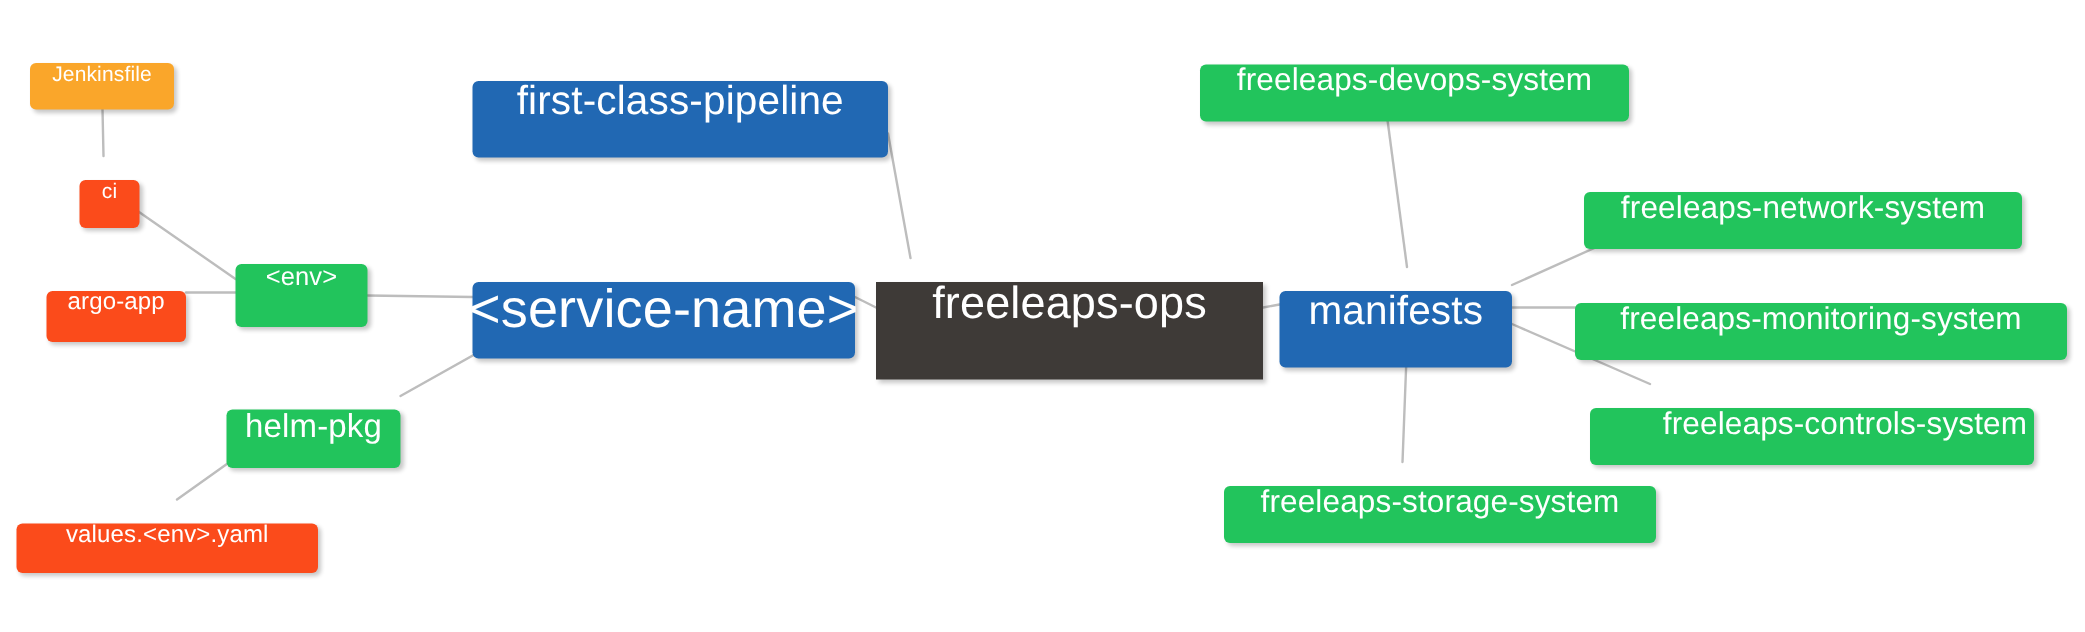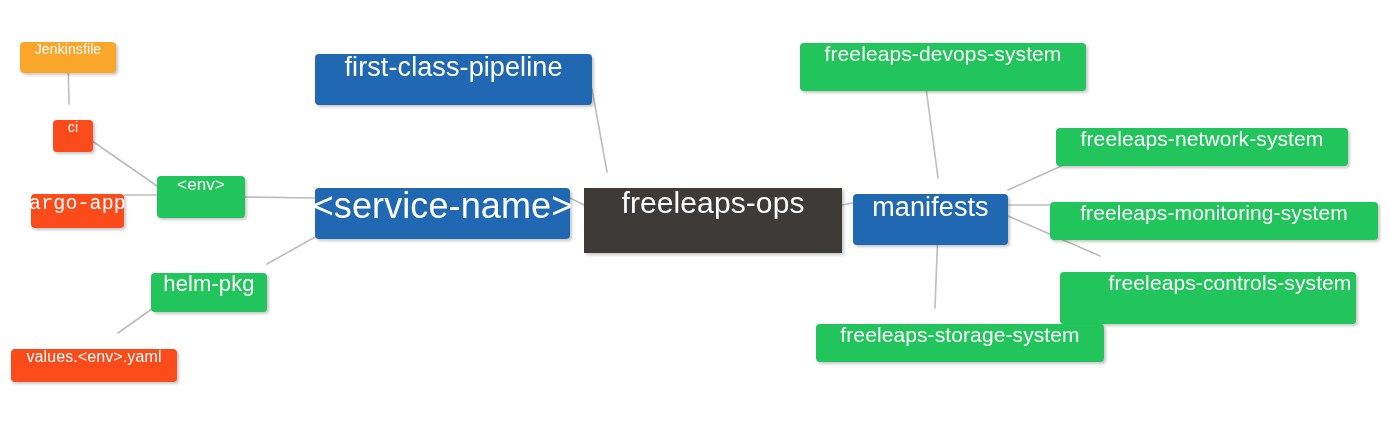--- a/index.html
+++ b/index.html
@@ -90,35 +90,35 @@
       </div>
       <div class="node" style="left: 151px; top: 257px; width: 116px; height: 39px; background: rgb(34, 196, 92); font-size: 22px;">
         <span class="node-label">helm-pkg</span>
       </div>
       <div class="node" style="left: 20px; top: 26px; width: 96px; height: 31px; background: rgb(250, 166, 42); font-size: 14px;">
         <span class="node-label">Jenkinsfile</span>
       </div>
       <div class="node" style="left: 53px; top: 104px; width: 40px; height: 32px; background: rgb(251, 75, 27); font-size: 14px;">
         <span class="node-label">ci</span>
       </div>
-      <div class="node" style="left: 31px; top: 178px; width: 93px; height: 34px; background: rgb(251, 75, 27); font-size: 20px; font-family: Liberation Mono, monospace;">
+      <div class="node" style="left: 31px; top: 178px; width: 93px; height: 34px; background: rgb(251, 75, 27); font-size: 16px;">
         <span class="node-label">argo-app</span>
       </div>
-      <div class="node" style="left: 11px; top: 333px; width: 166px; height: 33px; background: rgb(251, 75, 27); font-size: 16px;">
+      <div class="node" style="left: 11px; top: 333px; width: 201px; height: 33px; background: rgb(251, 75, 27); font-size: 16px;">
         <span class="node-label">values.&lt;env&gt;.yaml</span>
       </div>
-      <div class="node" style="left: 800px; top: 27px; width: 286px; height: 48px; background: rgb(34, 196, 92); font-size: 21px;">
+      <div class="node" style="left: 800px; top: 27px; width: 286px; height: 38px; background: rgb(34, 196, 92); font-size: 21px;">
         <span class="node-label">freeleaps-devops-system</span>
       </div>
       <div class="node" style="left: 1056px; top: 112px; width: 292px; height: 38px; background: rgb(34, 196, 92); font-size: 21px;">
         <span class="node-label">freeleaps-network-system</span>
       </div>
       <div class="node" style="left: 1050px; top: 186px; width: 328px; height: 38px; background: rgb(34, 196, 92); font-size: 21px;">
         <span class="node-label">freeleaps-monitoring-system</span>
       </div>
-      <div class="node" style="left: 1060px; top: 256px; width: 296px; height: 52px; background: rgb(34, 196, 92); font-size: 21px; padding-left: 44px;">
+      <div class="node" style="left: 1060px; top: 256px; width: 296px; height: 38px; background: rgb(34, 196, 92); font-size: 21px; padding-left: 44px;">
         <span class="node-label">freeleaps-controls-system</span>
       </div>
       <div class="node" style="left: 816px; top: 308px; width: 288px; height: 38px; background: rgb(34, 196, 92); font-size: 21px;">
         <span class="node-label">freeleaps-storage-system</span>
       </div>
     </div>
 </div>
 
 </body></html>

